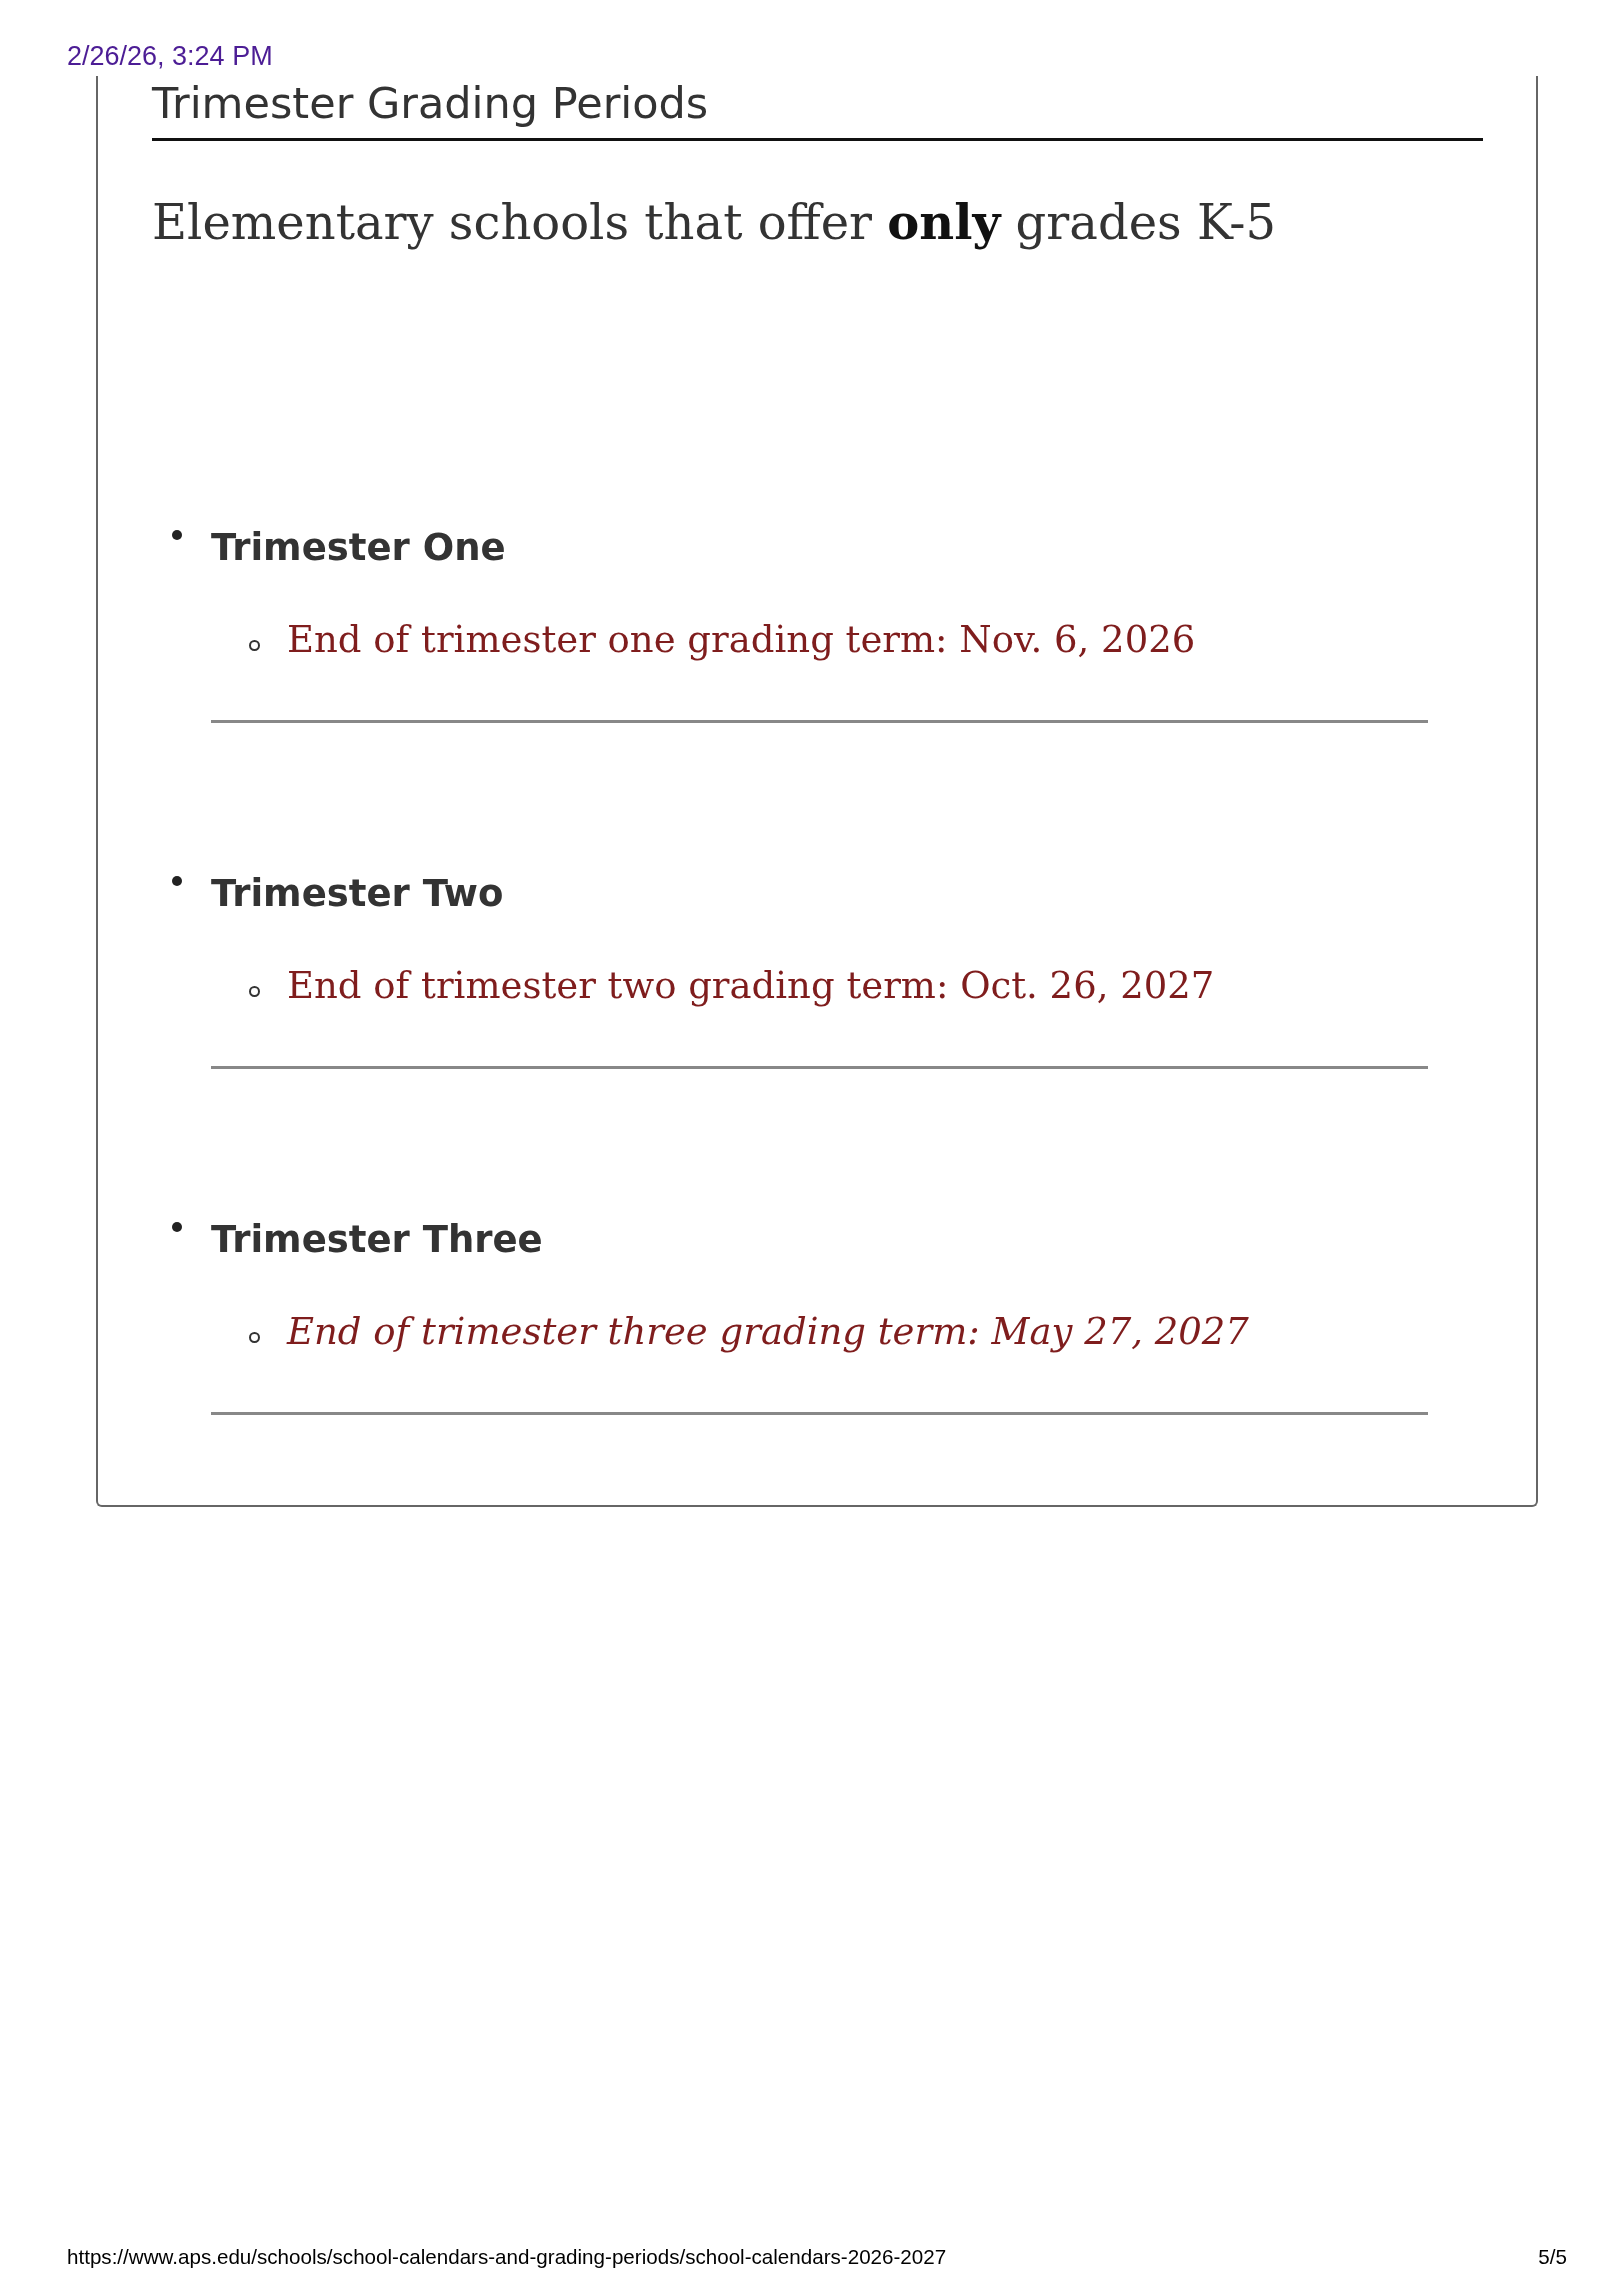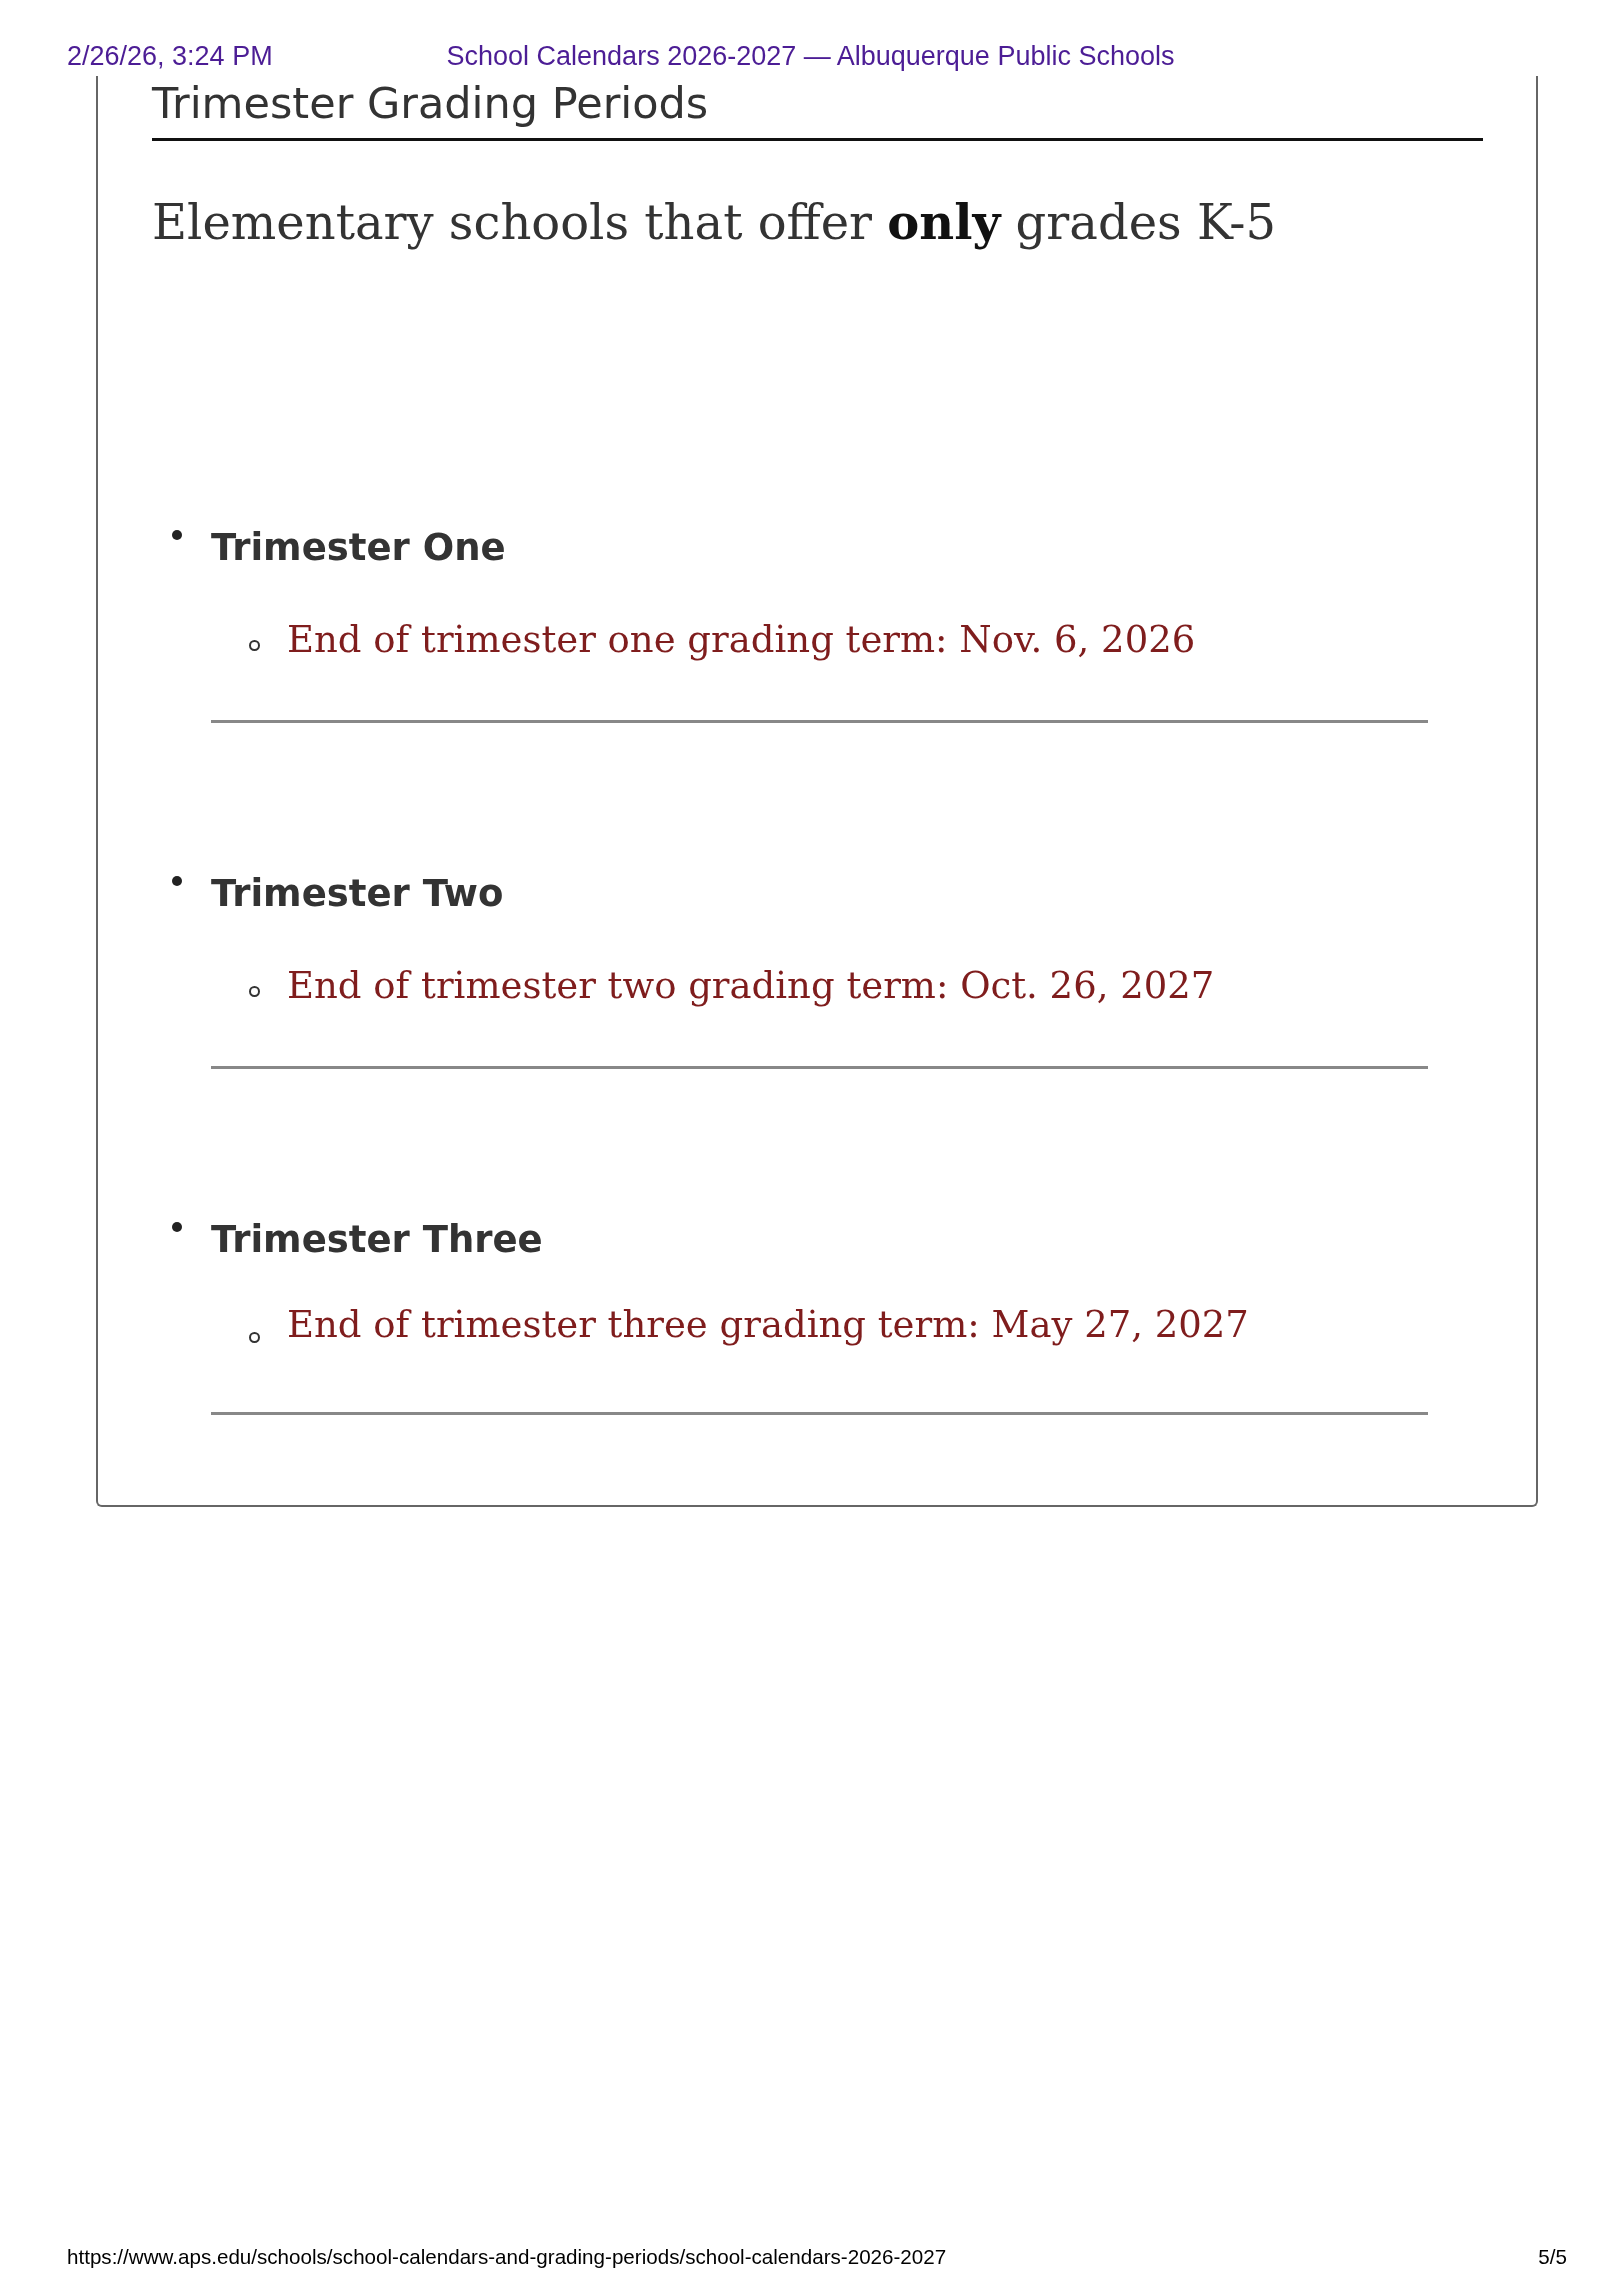--- a/index.html
+++ b/index.html
@@ -22,21 +22,20 @@
   .term .name { position:absolute; left:59px; font-family:"DejaVu Sans", sans-serif; font-weight:bold; font-size:37px; color:#333;margin-top:16px; }
   .term .sub-bullet { position:absolute; left:97px; width:10.8px; height:10.8px; border-radius:50%; border:2px solid #333; box-sizing:border-box; }
   .term .detail { position:absolute; left:135px; font-family:"DejaVu Serif", serif; font-size:37px; color:#7f1d1d; }
   .term .divider { position:absolute; left:59px; width:1217px; height:2.9px; background:#888; }
 </style>
 </head>
 <body>
 
 <div class="print-header">
   <span class="date">2/26/26, 3:24 PM</span>
-  <span class="title">School Calendars 2026-2027 — Albuquerque Public Schools</span>
 </div>
 
 <div class="card"></div>
 
 <h2 class="section-title" style="margin:0">Trimester Grading Periods</h2>
 <div class="section-rule"></div>
 
 <div class="subheading"><span>Elementary schools that offer </span><b>only</b><span> grades K-5</span></div>
 
 <div class="term" style="top:510px;">
@@ -52,21 +51,21 @@
   <span class="name" style="top:0;">Trimester Two</span>
   <span class="sub-bullet" style="top:130px;"></span>
   <span class="detail" style="top:108px;">End of trimester two grading term: Oct. 26, 2027</span>
   <div class="divider" style="top:210px;"></div>
 </div>
 
 <div class="term" style="top:1202px;">
   <span class="bullet" style="top:19.6px;"></span>
   <span class="name" style="top:0;">Trimester Three</span>
   <span class="sub-bullet" style="top:130px;"></span>
-  <span class="detail" style="top:101px;">End of trimester three grading term: May 27, 2027</span>
+  <span class="detail" style="top:108px;font-style:italic;">End of trimester three grading term: May 27, 2027</span>
   <div class="divider" style="top:210px;"></div>
 </div>
 
 <div class="print-footer">
   <span class="url">https://www.aps.edu/schools/school-calendars-and-grading-periods/school-calendars-2026-2027</span>
   <span class="page">5/5</span>
 </div>
 
 
 </body></html>

